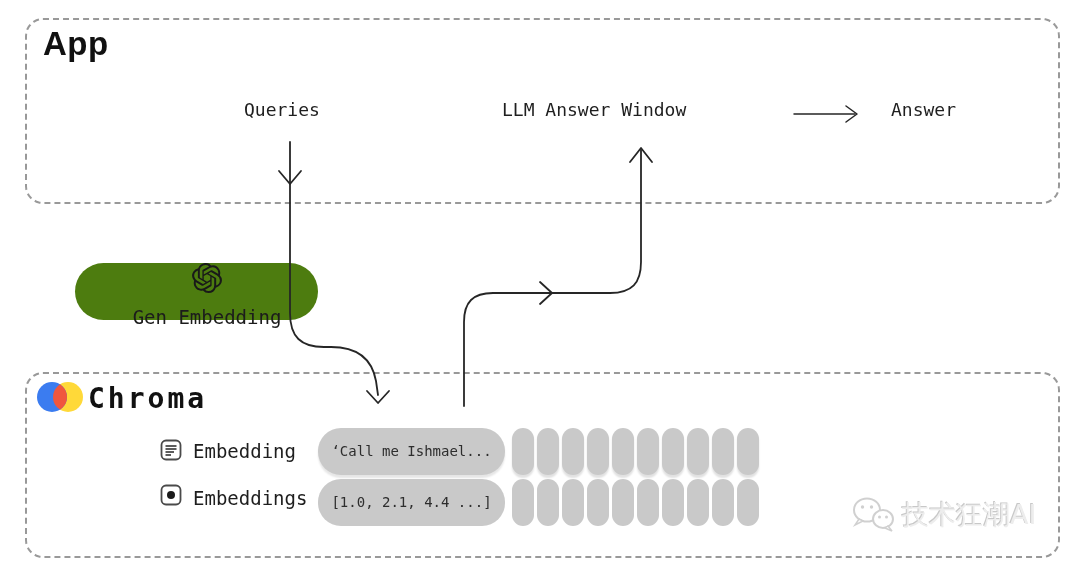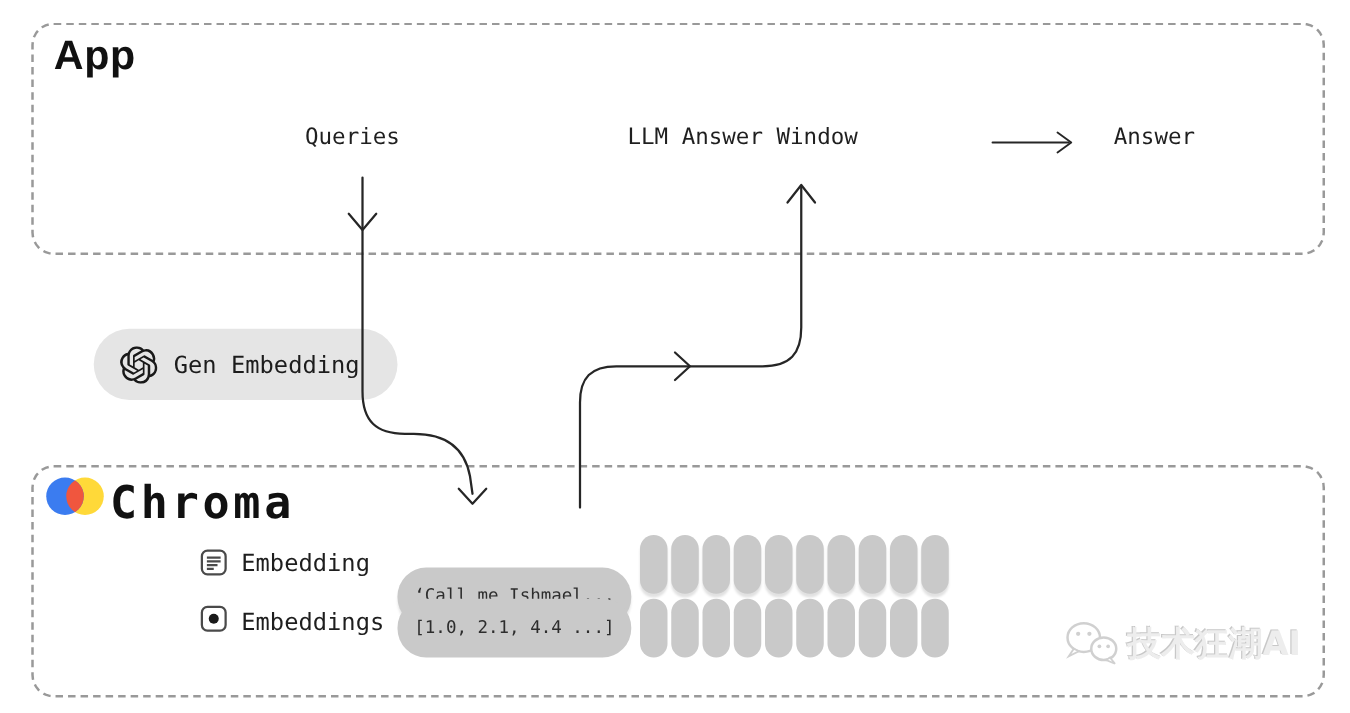--- a/index.html
+++ b/index.html
@@ -18,62 +18,62 @@
     position:absolute; left:43px; top:25px; font-family:Liberation Sans, sans-serif;
     font-weight:bold; font-size:33px; color:#111111; letter-spacing:0.5px;
   }
   .flow-label { position:absolute; font-size:18px; color:#1f1f1f; white-space:nowrap; }
   .lbl-queries { left:244px; top:99px; }
   .lbl-context { left:502px; top:99px; }
   .lbl-answer  { left:849px; top:99px;margin-left:42px; }
 
   .gen-pill {
     position:absolute; left:75px; top:263px; width:243px; height:57px;
-    background:#e5e5e5; border-radius:29px; display:flex; align-items:center;
-    gap:13px; padding-left:21px; box-sizing:border-box;
+    background:#4d7c0f; border-radius:29px; display:flex; align-items:center;
+    gap:13px; padding-left:21px; box-sizing:border-box;flex-direction:column;
   }
   .gen-pill .label { font-size:19px; color:#1c1c1c; white-space:nowrap; }
 
   .chroma-logo { position:absolute; left:36px; top:381px; }
   .chroma-title {
-    position:absolute; left:88px; top:382px; font-weight:bold; font-size:36px;
+    position:absolute; left:88px; top:382px; font-weight:bold; font-size:28px;
     letter-spacing:3px; color:#111111;
   }
 
   .row-icon { position:absolute; }
   .icon-doc { left:160px; top:439px; }
   .icon-emb { left:160px; top:484px; }
   .row-label { position:absolute; font-size:19px; color:#1e1e1e; white-space:nowrap; }
   .lbl-documents  { left:193px; top:440px; }
   .lbl-embeddings { left:193px; top:487px;text-align:center; }
 
   .sample-pill {
     position:absolute; left:318px; width:187px; height:47px; background:#c9c9c9;
     border-radius:23px; font-size:14px; color:#2d2d2d; text-align:center;
     line-height:47px; white-space:nowrap; overflow:hidden;
   }
-  .pill-doc { top:428px; box-shadow:0 3px 2px rgba(0,0,0,0.10);margin-top:26px; }
+  .pill-doc { top:428px; box-shadow:0 3px 2px rgba(0,0,0,0.10); }
   .pill-emb { top:479px; }
 
   .slot-row { position:absolute; left:512px; display:flex; gap:3px; }
   .slots-doc { top:428px; }
   .slots-emb { top:479px; }
   .slot { width:22px; height:47px; border-radius:11px; background:#c9c9c9; }
   .slots-doc .slot { box-shadow:0 3px 2px rgba(0,0,0,0.12); }
 
   .arrow-layer { position:absolute; left:0; top:0; width:1080px; height:570px;
     z-index:6; pointer-events:none; }
 
   .watermark {
     position:absolute; left:850px; top:494px; display:flex; align-items:center;
     gap:6px; z-index:7; opacity:0.9;
   }
   .watermark .wm-text {
     font-family:"DejaVu Sans", sans-serif; font-size:27px; color:#ececec;
-    text-shadow:-1px -1px 0 #c3c3c3, 1px 1px 0 #ffffff; white-space:nowrap;font-weight:bold;
+    text-shadow:-1px -1px 0 #c3c3c3, 1px 1px 0 #ffffff; white-space:nowrap;
   }
 </style>
 </head>
 <body>
 
 <div class="canvas">
 
   <div class="dashed-box box-app"></div>
   <div class="app-title">App</div>
   <div class="flow-label lbl-queries">Queries</div>

